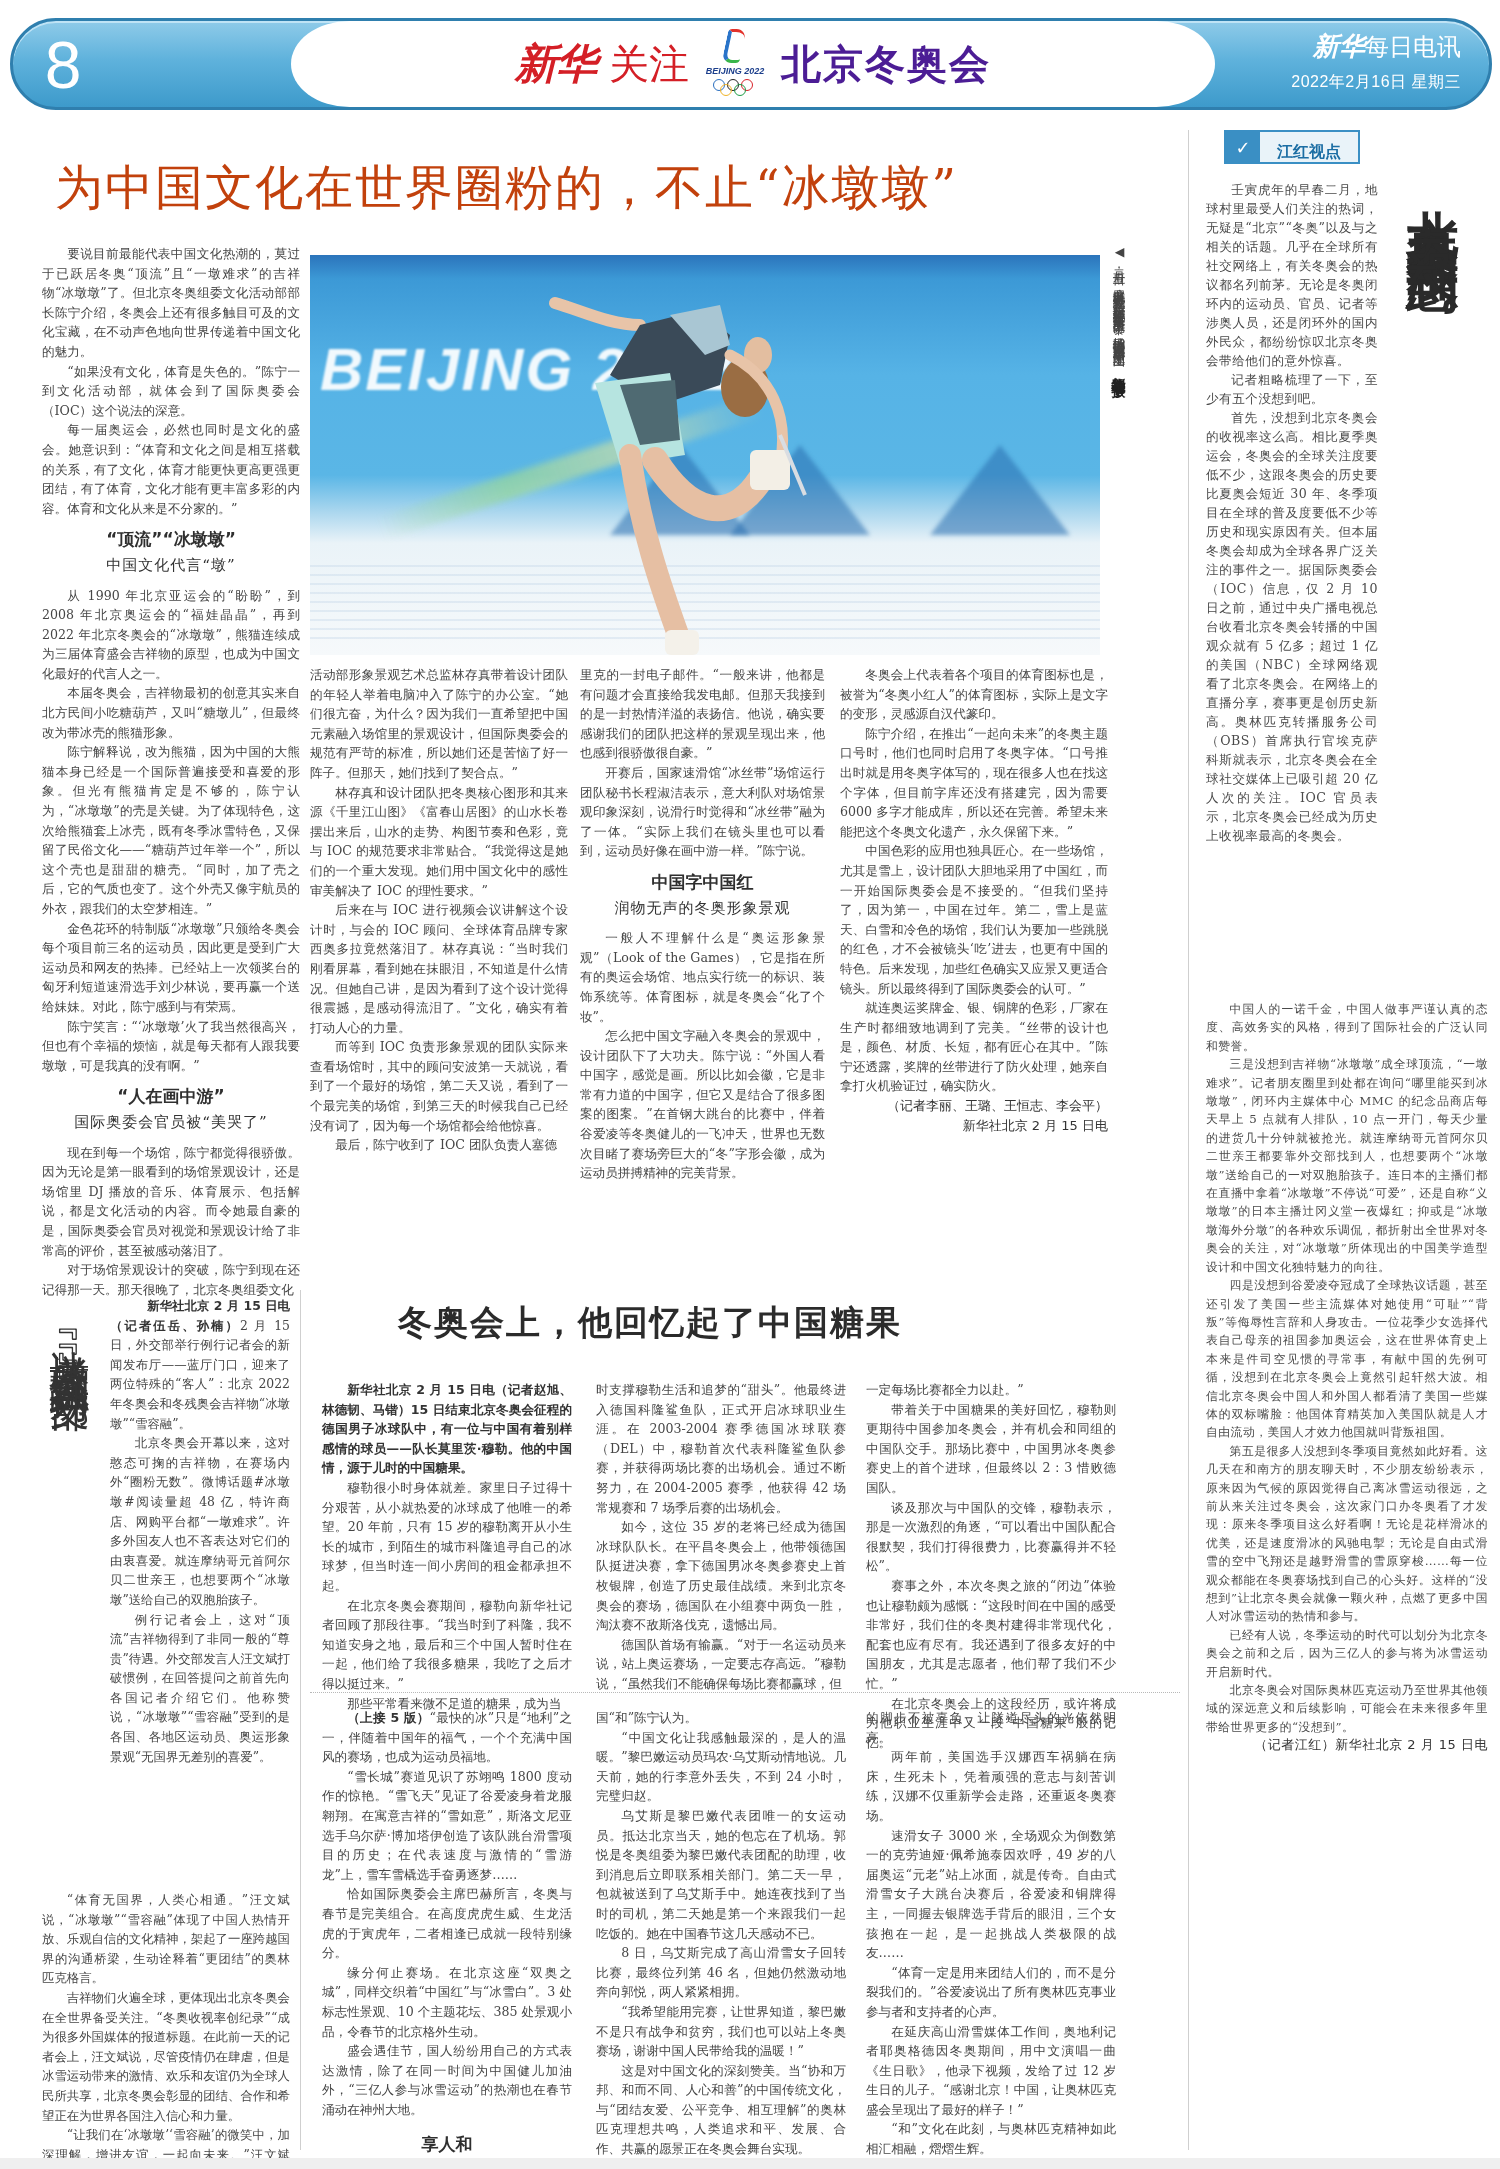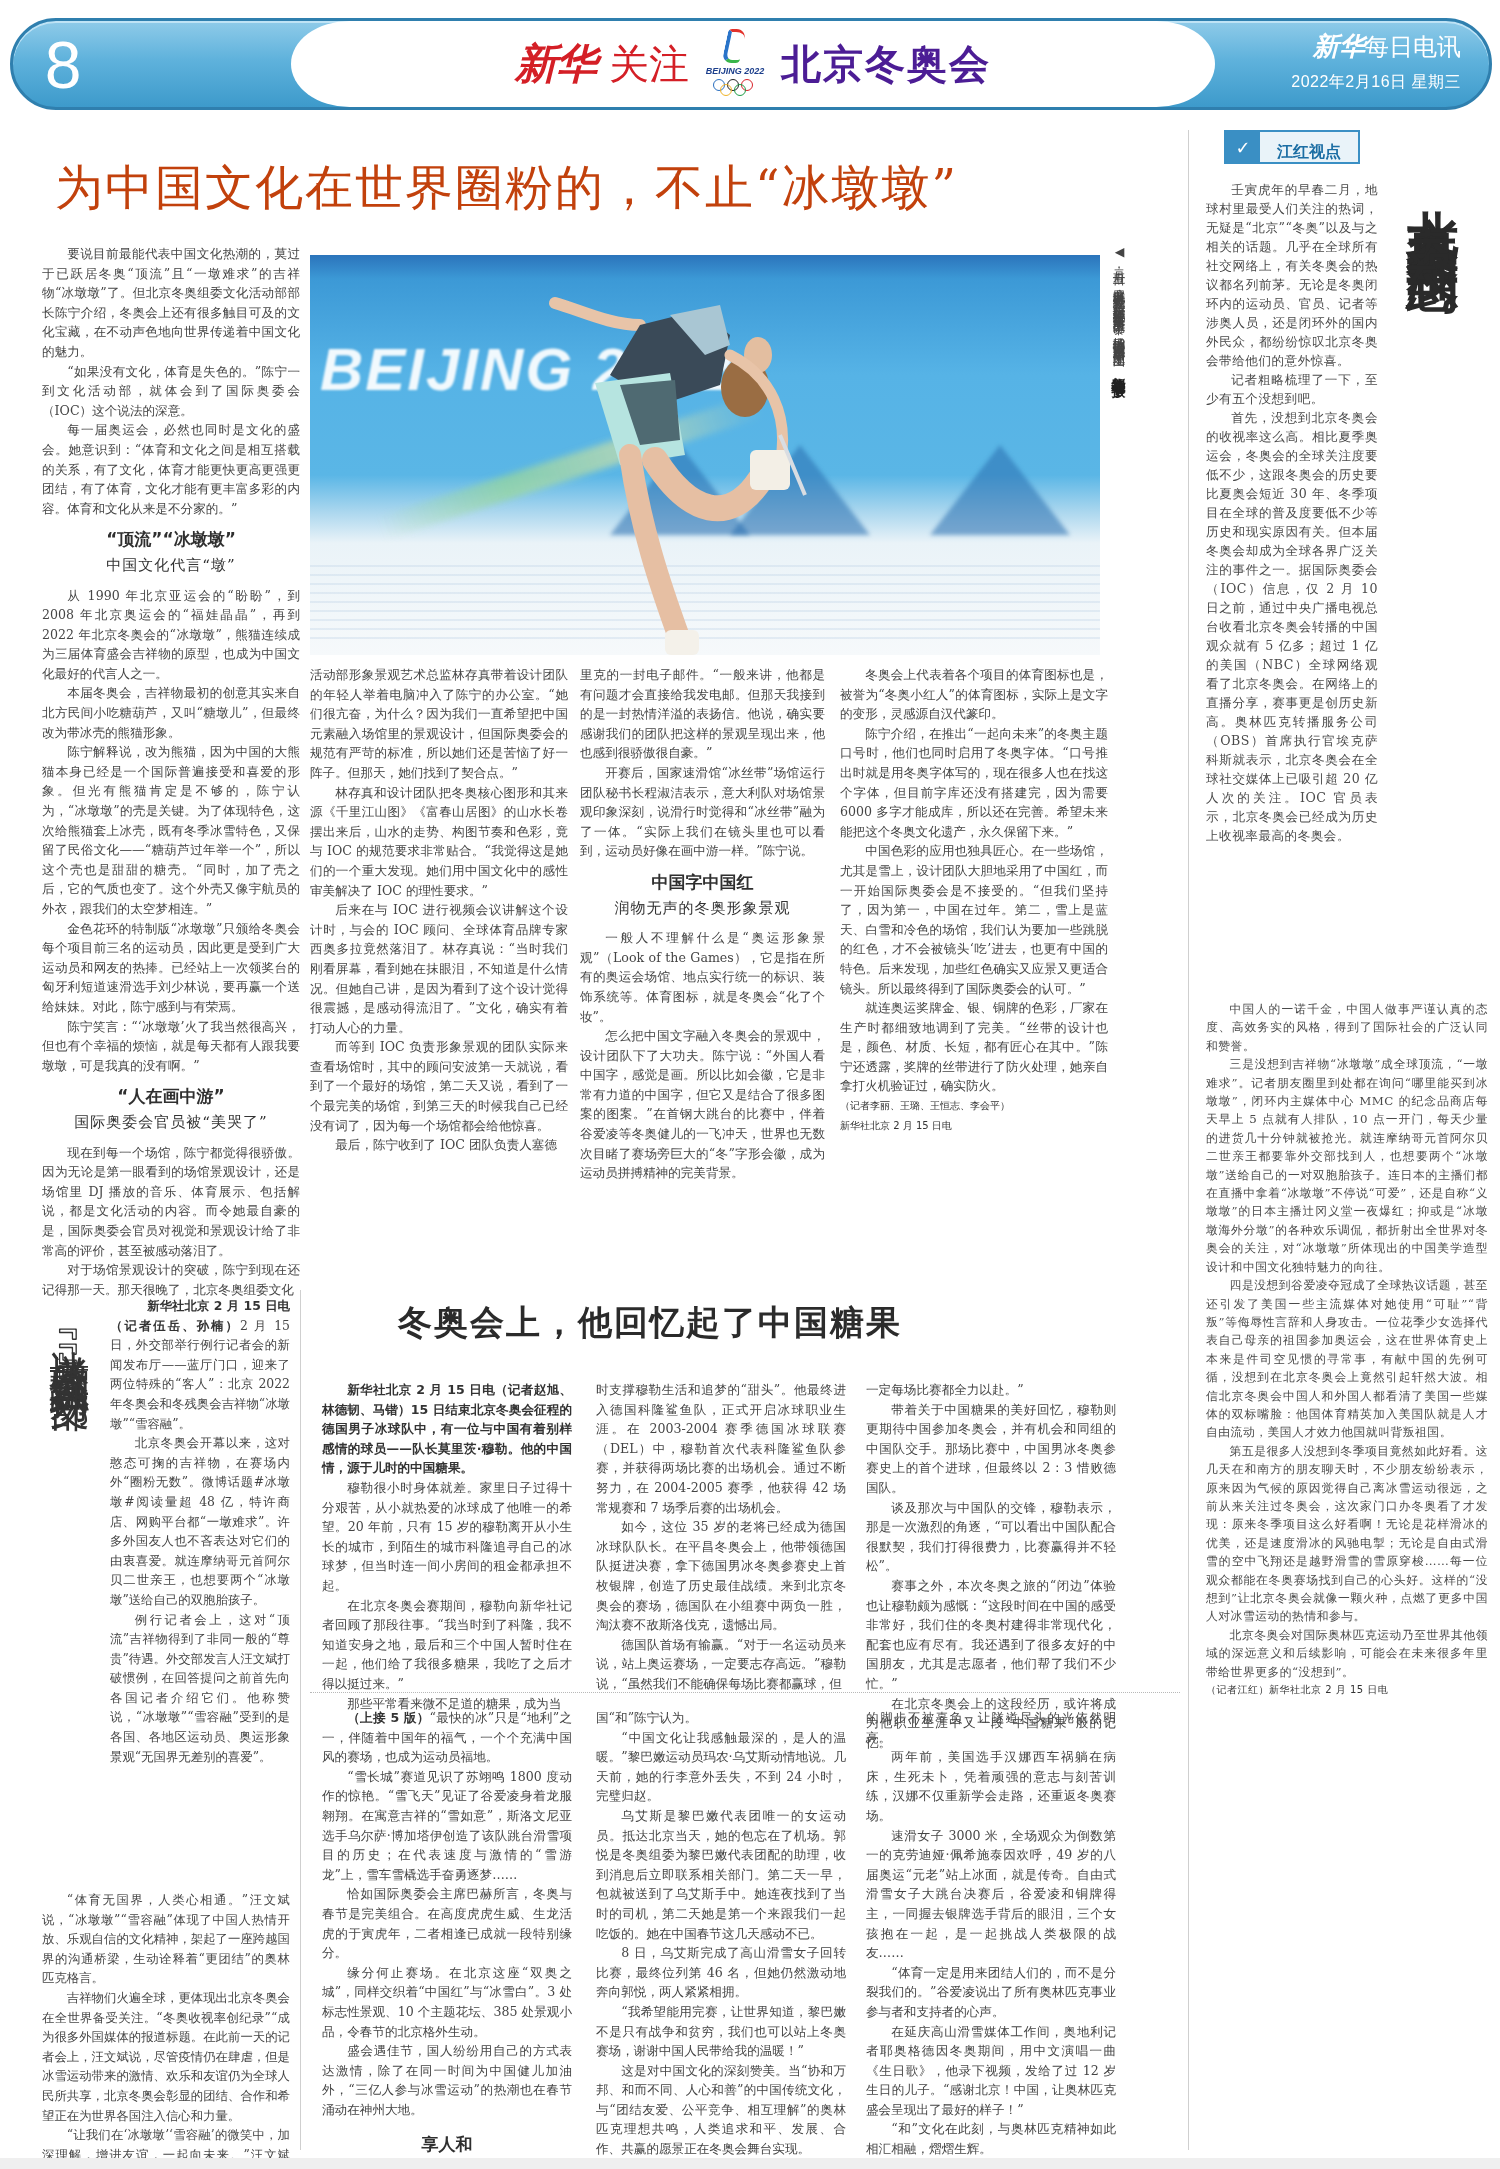--- a/index.html
+++ b/index.html
@@ -48,21 +48,21 @@
   .headline-1 {
     position: absolute; left: 55px; top: 156px; width: 1080px;
     font-family: "DejaVu Serif", serif; font-weight: normal; font-size: 48px; color: #c2410c; letter-spacing: 2px;
   }
 
   
   .col { position: absolute; font-size: 12.6px; line-height: 19.6px; text-align: justify; color: #454545; }
   .col p { text-indent: 2em; }
   .col .sub-h { text-align: center; font-family: "DejaVu Sans", sans-serif; font-weight: bold; font-size: 17px; color: #2f2f2f; margin: 12px 0 6px; text-indent: 0; }
   .col .sub-h2 { text-align: center; font-size: 15px; color: #333; margin: 0 0 10px; text-indent: 0; letter-spacing: 1px; }
-  .col .byline { font-family: "DejaVu Sans", sans-serif; font-size: 10px; color: #333; text-indent: 0; }
+  .col .byline { text-align: right; font-family: "DejaVu Sans", sans-serif; font-size: 13px; color: #333; text-indent: 0; }
   .col .lead { font-family: "DejaVu Sans", sans-serif; font-weight: bold; color: #333; }
 
   
   .photo {
     position: absolute; left: 310px; top: 255px; width: 790px; height: 400px; overflow: hidden;
     background: linear-gradient(180deg, #2b74bb 0%, #3c99d6 6%, #56b3e6 30%, #5ab6e6 55%, #a9d6ee 64%, #eaf3f8 72%, #f6f9fb 100%);
   }
   .photo .banner-text {
     position: absolute; left: 10px; top: 80px; font-family: "Liberation Sans", sans-serif; font-style: italic; font-weight: bold;
     font-size: 60px; color: rgba(255,255,255,0.92); letter-spacing: 2px; filter: blur(0.8px);
@@ -231,20 +231,21 @@
   <p>壬寅虎年的早春二月，地球村里最受人们关注的热词，无疑是“北京”“冬奥”以及与之相关的话题。几乎在全球所有社交网络上，有关冬奥会的热议都名列前茅。无论是冬奥闭环内的运动员、官员、记者等涉奥人员，还是闭环外的国内外民众，都纷纷惊叹北京冬奥会带给他们的意外惊喜。</p>
   <p>记者粗略梳理了一下，至少有五个没想到吧。</p>
   <p>首先，没想到北京冬奥会的收视率这么高。相比夏季奥运会，冬奥会的全球关注度要低不少，这跟冬奥会的历史要比夏奥会短近 30 年、冬季项目在全球的普及度要低不少等历史和现实原因有关。但本届冬奥会却成为全球各界广泛关注的事件之一。据国际奥委会（IOC）信息，仅 2 月 10 日之前，通过中央广播电视总台收看北京冬奥会转播的中国观众就有 5 亿多；超过 1 亿的美国（NBC）全球网络观看了北京冬奥会。在网络上的直播分享，赛事更是创历史新高。奥林匹克转播服务公司（OBS）首席执行官埃克萨科斯就表示，北京冬奥会在全球社交媒体上已吸引超 20 亿人次的关注。IOC 官员表示，北京冬奥会已经成为历史上收视率最高的冬奥会。</p>
 </div>
 
 <div class="col rcol" style="left:1206px; top:1000px; width:282px; font-size:11.8px; line-height:18.4px;">
   <p>中国人的一诺千金，中国人做事严谨认真的态度、高效务实的风格，得到了国际社会的广泛认同和赞誉。</p>
   <p>三是没想到吉祥物“冰墩墩”成全球顶流，“一墩难求”。记者朋友圈里到处都在询问“哪里能买到冰墩墩”，闭环内主媒体中心 MMC 的纪念品商店每天早上 5 点就有人排队，10 点一开门，每天少量的进货几十分钟就被抢光。就连摩纳哥元首阿尔贝二世亲王都要靠外交部找到人，也想要两个“冰墩墩”送给自己的一对双胞胎孩子。连日本的主播们都在直播中拿着“冰墩墩”不停说“可爱”，还是自称“义墩墩”的日本主播辻冈义堂一夜爆红；抑或是“冰墩墩海外分墩”的各种欢乐调侃，都折射出全世界对冬奥会的关注，对“冰墩墩”所体现出的中国美学造型设计和中国文化独特魅力的向往。</p>
   <p>四是没想到谷爱凌夺冠成了全球热议话题，甚至还引发了美国一些主流媒体对她使用“可耻”“背叛”等侮辱性言辞和人身攻击。一位花季少女选择代表自己母亲的祖国参加奥运会，这在世界体育史上本来是件司空见惯的寻常事，有献中国的先例可循，没想到在北京冬奥会上竟然引起轩然大波。相信北京冬奥会中国人和外国人都看清了美国一些媒体的双标嘴脸：他国体育精英加入美国队就是人才自由流动，美国人才效力他国就叫背叛祖国。</p>
   <p>第五是很多人没想到冬季项目竟然如此好看。这几天在和南方的朋友聊天时，不少朋友纷纷表示，原来因为气候的原因觉得自己离冰雪运动很远，之前从来关注过冬奥会，这次家门口办冬奥看了才发现：原来冬季项目这么好看啊！无论是花样滑冰的优美，还是速度滑冰的风驰电掣；无论是自由式滑雪的空中飞翔还是越野滑雪的雪原穿梭……每一位观众都能在冬奥赛场找到自己的心头好。这样的“没想到”让北京冬奥会就像一颗火种，点燃了更多中国人对冰雪运动的热情和参与。</p>
+  <p>已经有人说，冬季运动的时代可以划分为北京冬奥会之前和之后，因为三亿人的参与将为冰雪运动开启新时代。</p>
   <p>北京冬奥会对国际奥林匹克运动乃至世界其他领域的深远意义和后续影响，可能会在未来很多年里带给世界更多的“没想到”。</p>
   <p class="byline">（记者江红）新华社北京 2 月 15 日电</p>
 </div>
 
 <div class="vsep" style="left:300px; top:1290px; height:860px;"></div>
 <div class="headline-3">『冰墩墩』『雪容融』到访外交部</div>
 
 <div class="col" style="left:110px; top:1296px; width:180px; font-size:12.4px;">
   <p style="text-indent:3em;"><span class="lead">新华社北京 2 月 15 日电（记者伍岳、孙楠）</span><span>2 月 15 日，外交部举行例行记者会的新闻发布厅——蓝厅门口，迎来了两位特殊的“客人”：北京 2022 年冬奥会和冬残奥会吉祥物“冰墩墩”“雪容融”。</span></p>
   <p>北京冬奥会开幕以来，这对憨态可掬的吉祥物，在赛场内外“圈粉无数”。微博话题#冰墩墩#阅读量超 48 亿，特许商店、网购平台都“一墩难求”。许多外国友人也不吝表达对它们的由衷喜爱。就连摩纳哥元首阿尔贝二世亲王，也想要两个“冰墩墩”送给自己的双胞胎孩子。</p>

